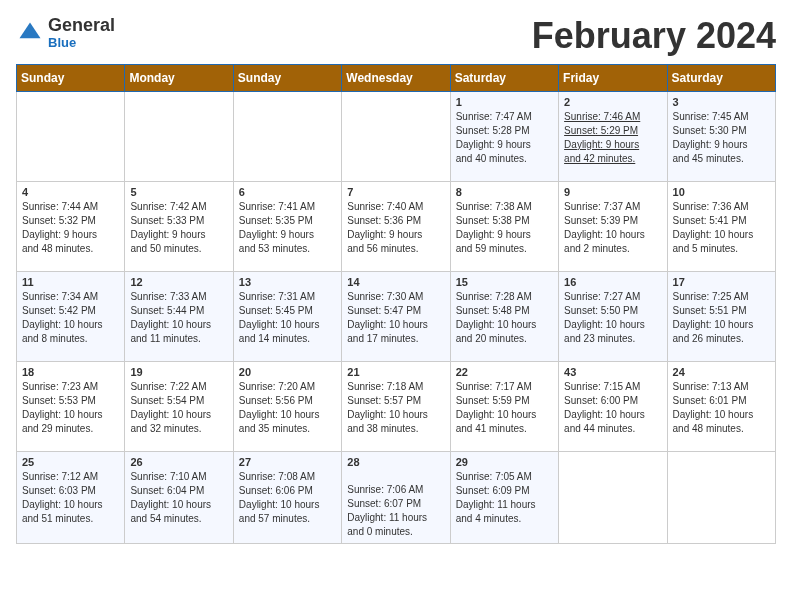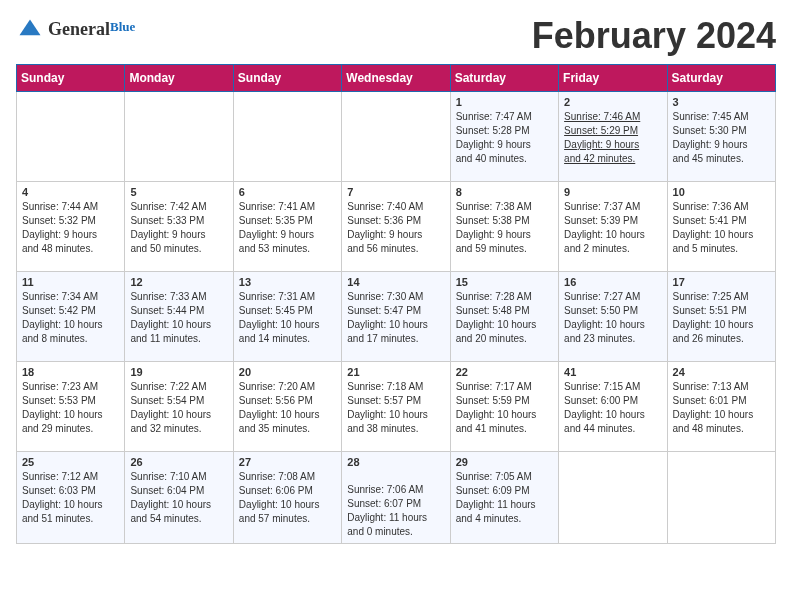--- a/index.html
+++ b/index.html
@@ -16,23 +16,22 @@
       justify-content: space-between;
       margin-bottom: 8px;
     }
     .logo {
       display: flex;
       align-items: center;
       gap: 4px;
     }
     .logo-text {
       display: flex;
-      flex-direction: row;
+      flex-direction: column;
       line-height: 1.1;
-      font-family: Liberation Serif, serif;
     }
     .logo-icon {
       width: 28px;
       height: 28px;
     }
     .title-block {
       text-align: right;
     }
     .month-year {
       font-size: 36px;
@@ -43,21 +42,21 @@
     .location {
       font-size: 14px;
       color: #555;
     }
     table {
       width: 100%;
       border-collapse: collapse;
       table-layout: fixed;
     }
     thead tr th {
-      background-color: #be185d;
+      background-color: #a16207;
       color: #fff;
       font-size: 12px;
       font-weight: bold;
       padding: 6px 4px;
       text-align: left;
       border: 1px solid #2068b0;
     }
     tbody tr td {
       vertical-align: top;
       border: 1px solid #ccc;
@@ -276,21 +275,21 @@
 and 38 minutes.</div>
         </td>
         <td>
           <span class="day-num">22</span>
           <div class="day-info" style="white-space: pre-line;">Sunrise: 7:17 AM
 Sunset: 5:59 PM
 Daylight: 10 hours
 and 41 minutes.</div>
         </td>
         <td>
-          <span class="day-num">41</span>
+          <span class="day-num">43</span>
           <div class="day-info" style="white-space: pre-line;">Sunrise: 7:15 AM
 Sunset: 6:00 PM
 Daylight: 10 hours
 and 44 minutes.</div>
         </td>
         <td>
           <span class="day-num">24</span>
           <div class="day-info" style="white-space: pre-line;">Sunrise: 7:13 AM
 Sunset: 6:01 PM
 Daylight: 10 hours

